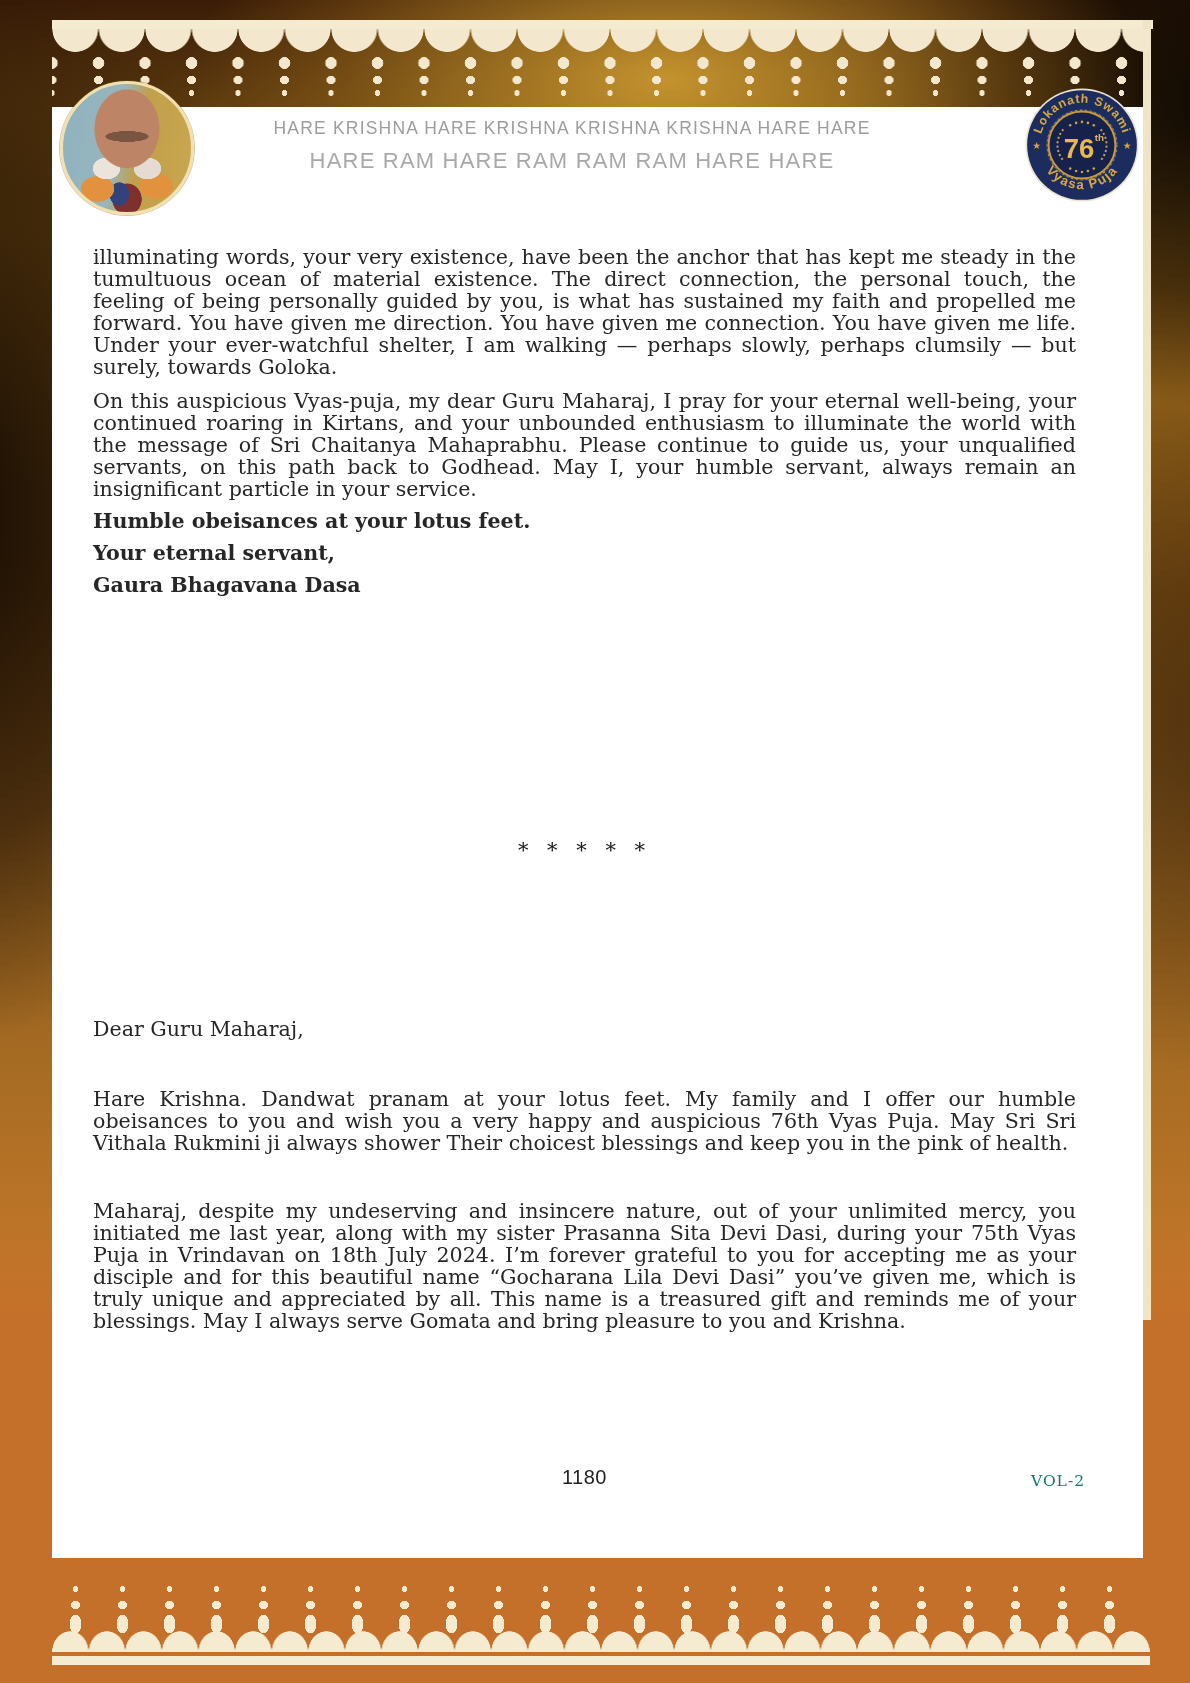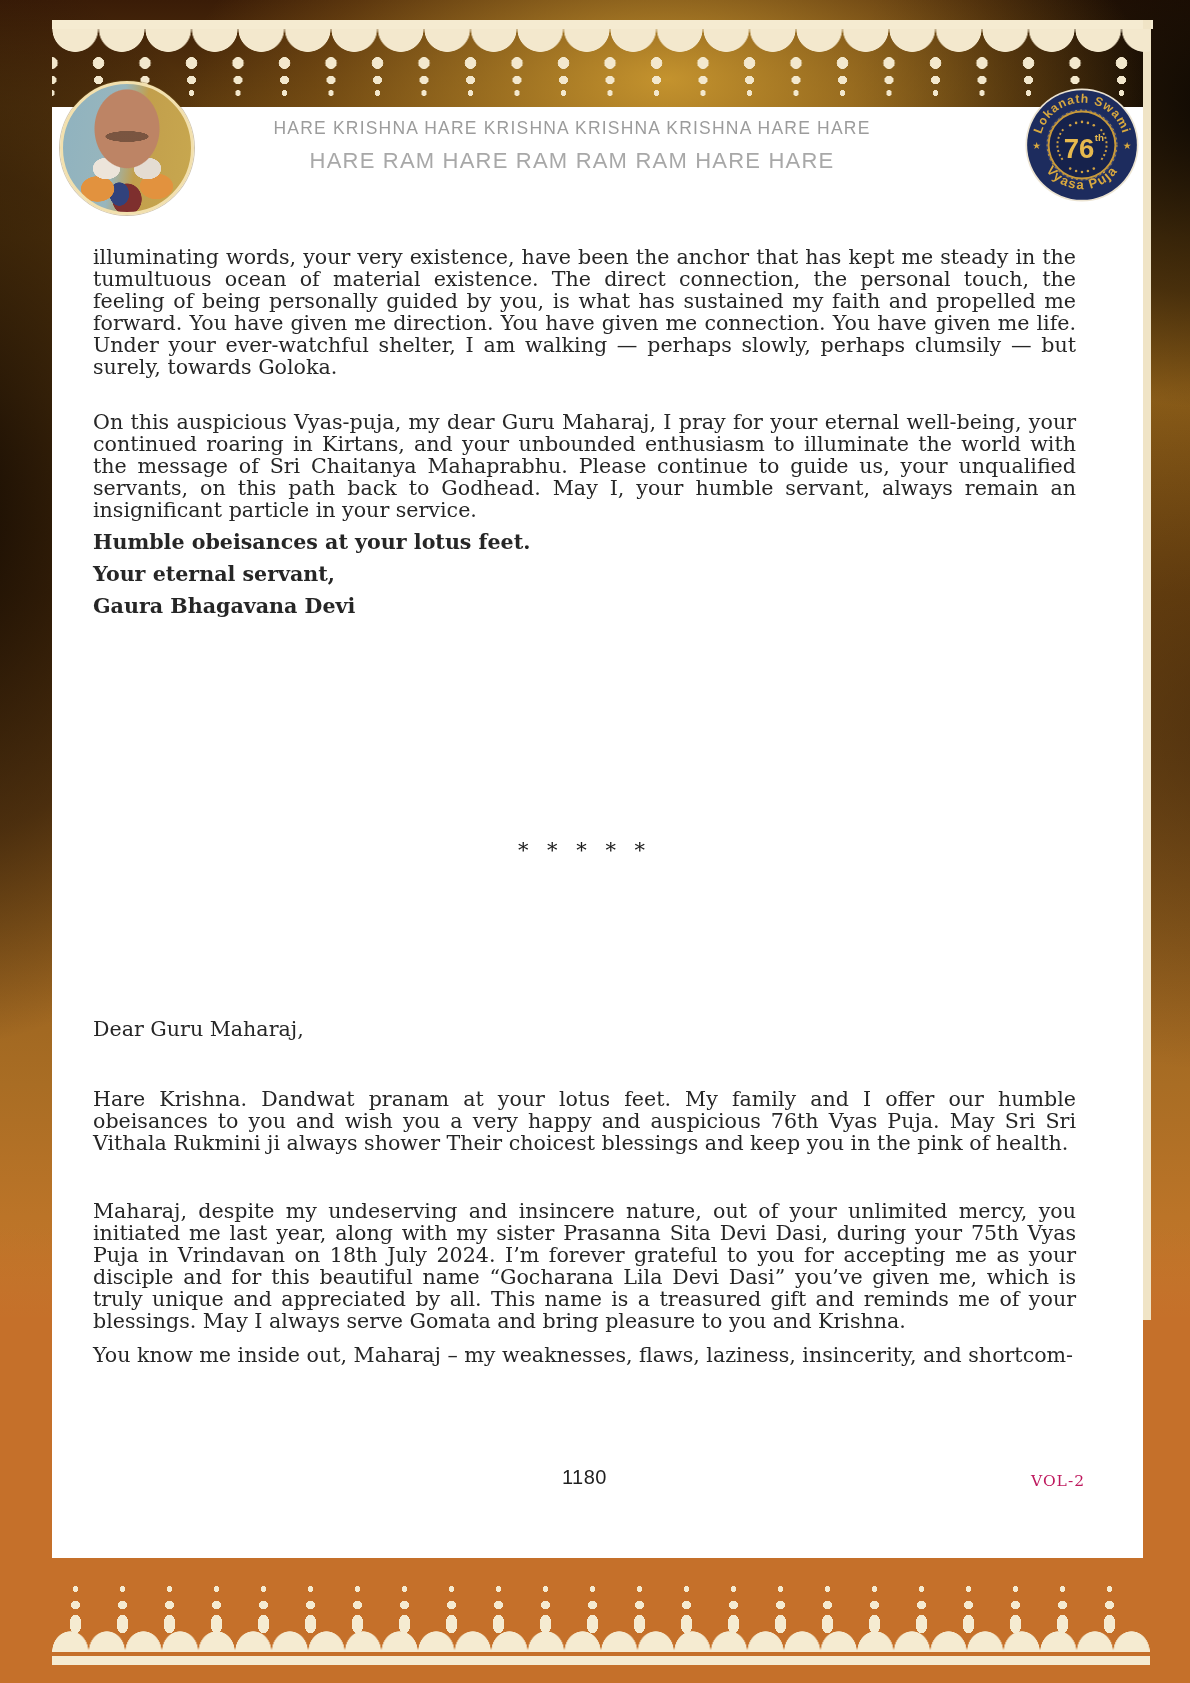--- a/index.html
+++ b/index.html
@@ -49,33 +49,33 @@
 
   .mantra{position:absolute;left:170px;top:11px;width:700px;text-align:center;
           font-family:"Liberation Sans",sans-serif;}
   .m1{font-size:17.5px;letter-spacing:1.2px;color:#9c9c9c;}
   .m2{margin-top:9px;font-size:22px;letter-spacing:1.2px;color:#a8a8a8;}
 
   .letter{position:absolute;left:41px;width:983px;font-size:20.6px;line-height:22px;
           color:#262626;text-align:justify;}
   .letter p{margin:0;}
   .letter1{top:139px;}
-  .letter1 p + p{margin-top:33px;}
+  .letter1 p + p{margin-top:12px;}
   .letter1 p.close{margin-top:10px;text-align:left;font-weight:bold;}
   .separator{position:absolute;left:41px;width:983px;top:731px;text-align:center;
              font-size:21px;letter-spacing:6px;color:#1a1a1a;}
   .letter2{top:911px;}
   .letter2 p.g1{margin-top:48px;}
   .letter2 p.g2{margin-top:46px;}
   .letter2 p.g3{margin-top:12px;}
 
   .pagenum{position:absolute;left:41px;width:983px;top:1359px;text-align:center;
            font-family:"Liberation Sans",sans-serif;font-size:20px;letter-spacing:.5px;color:#1f1f1f;}
   .volume{position:absolute;right:58px;top:1365px;font-family:"DejaVu Serif",serif;
-          font-size:15.5px;letter-spacing:1px;color:#be185d;}
+          font-size:15.5px;letter-spacing:1px;color:#0f766e;}
 
   
   .photo{position:absolute;left:60px;top:81px;width:128px;height:128px;border-radius:50%;
     border:3px solid #f2e0ae;z-index:5;box-shadow:0 0 0 1px rgba(120,90,30,.35);
     background:
       radial-gradient(22px 5.5px at 50% 41%, rgba(55,38,28,.5) 96%, rgba(55,38,28,0) 100%),
       radial-gradient(33px 40px at 50% 35%, #bd8465 97%, rgba(189,132,101,0) 100%),
       radial-gradient(14px 11px at 34% 66%, #ece4da 96%, rgba(236,228,218,0) 100%),
       radial-gradient(14px 11px at 66% 66%, #e4dcd2 96%, rgba(228,220,210,0) 100%),
       radial-gradient(17px 13px at 27% 82%, #e2923e 96%, rgba(226,146,62,0) 100%),
@@ -105,30 +105,29 @@
     <div class="mantra">
       <div class="m1">HARE KRISHNA HARE KRISHNA KRISHNA KRISHNA HARE HARE</div>
       <div class="m2">HARE RAM HARE RAM RAM RAM HARE HARE</div>
     </div>
 
     <div class="letter letter1">
       <p>illuminating words, your very existence, have been the anchor that has kept me steady in the tumultuous ocean of material existence. The direct connection, the personal touch, the feeling of being personally guided by you, is what has sustained my faith and propelled me forward. You have given me direction. You have given me connection. You have given me life. Under your ever-watchful shelter, I am walking — perhaps slowly, perhaps clumsily — but surely, towards Goloka.</p>
       <p>On this auspicious Vyas-puja, my dear Guru Maharaj, I pray for your eternal well-being, your continued roaring in Kirtans, and your unbounded enthusiasm to illuminate the world with the message of Sri Chaitanya Mahaprabhu. Please continue to guide us, your unqualified servants, on this path back to Godhead. May I, your humble servant, always remain an insignificant particle in your service.</p>
       <p class="close">Humble obeisances at your lotus feet.</p>
       <p class="close">Your eternal servant,</p>
-      <p class="close">Gaura Bhagavana Devi</p>
+      <p class="close">Gaura Bhagavana Dasa</p>
     </div>
 
     <div class="separator">* * * * *</div>
 
     <div class="letter letter2">
       <p>Dear Guru Maharaj,</p>
       <p class="g1">Hare Krishna. Dandwat pranam at your lotus feet. My family and I offer our humble obeisances to you and wish you a very happy and auspicious 76th Vyas Puja. May Sri Sri Vithala Rukmini ji always shower Their choicest blessings and keep you in the pink of health.</p>
       <p class="g2">Maharaj, despite my undeserving and insincere nature, out of your unlimited mercy, you initiated me last year, along with my sister Prasanna Sita Devi Dasi, during your 75th Vyas Puja in Vrindavan on 18th July 2024. I’m forever grateful to you for accepting me as your disciple and for this beautiful name “Gocharana Lila Devi Dasi” you’ve given me, which is truly unique and appreciated by all. This name is a treasured gift and reminds me of your blessings. May I always serve Gomata and bring pleasure to you and Krishna.</p>
-      <p class="g3">You know me inside out, Maharaj – my weaknesses, flaws, laziness, insincerity, and shortcom-</p>
     </div>
 
     <div class="pagenum">1180</div>
     <div class="volume">VOL-2</div>
   </div>
 
   <div class="photo"></div>
 
   <div class="badge">
     <svg viewBox="0 0 120 120">

